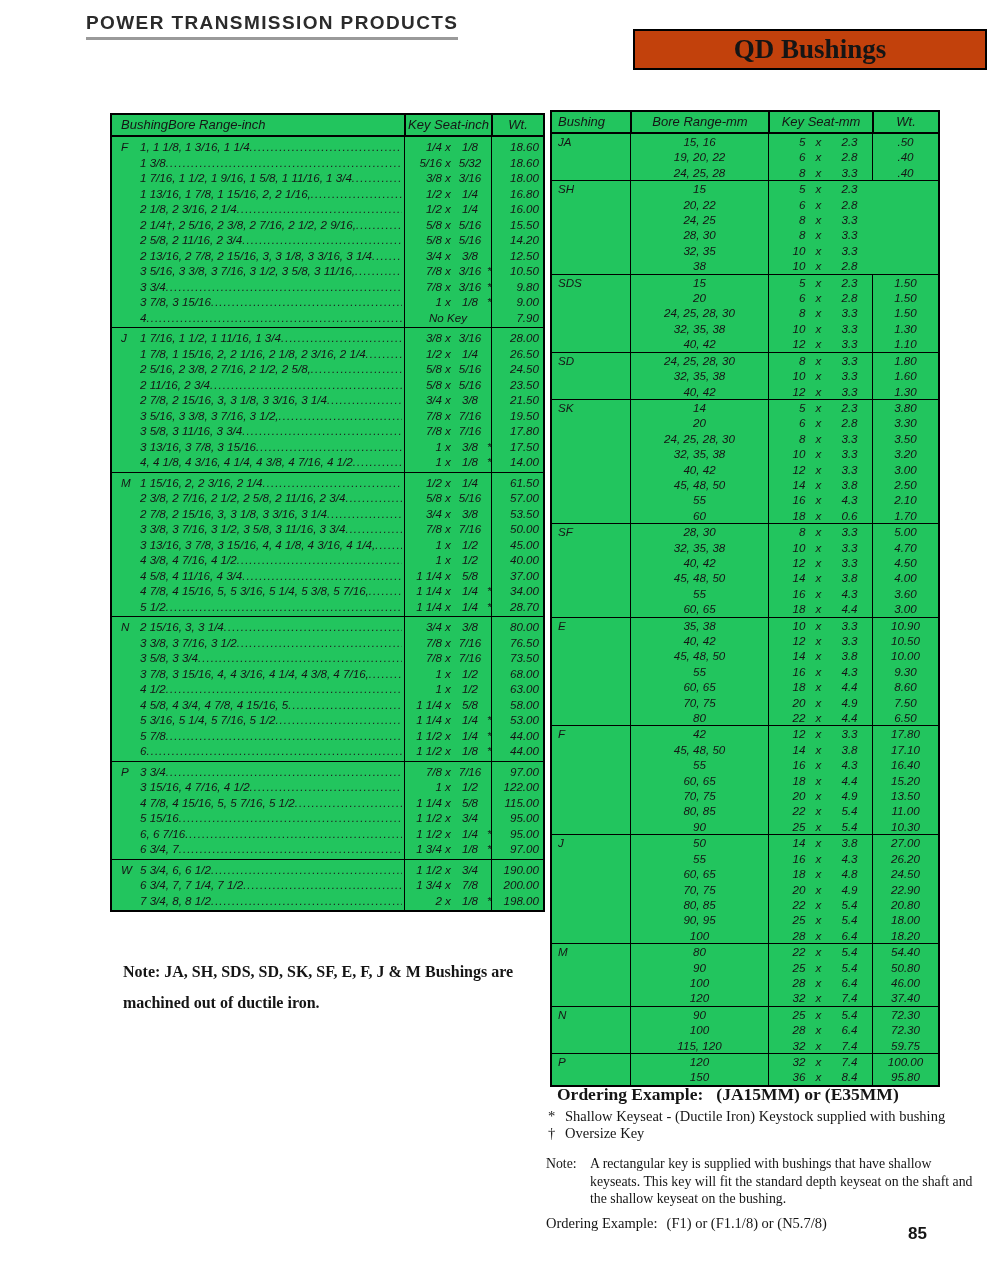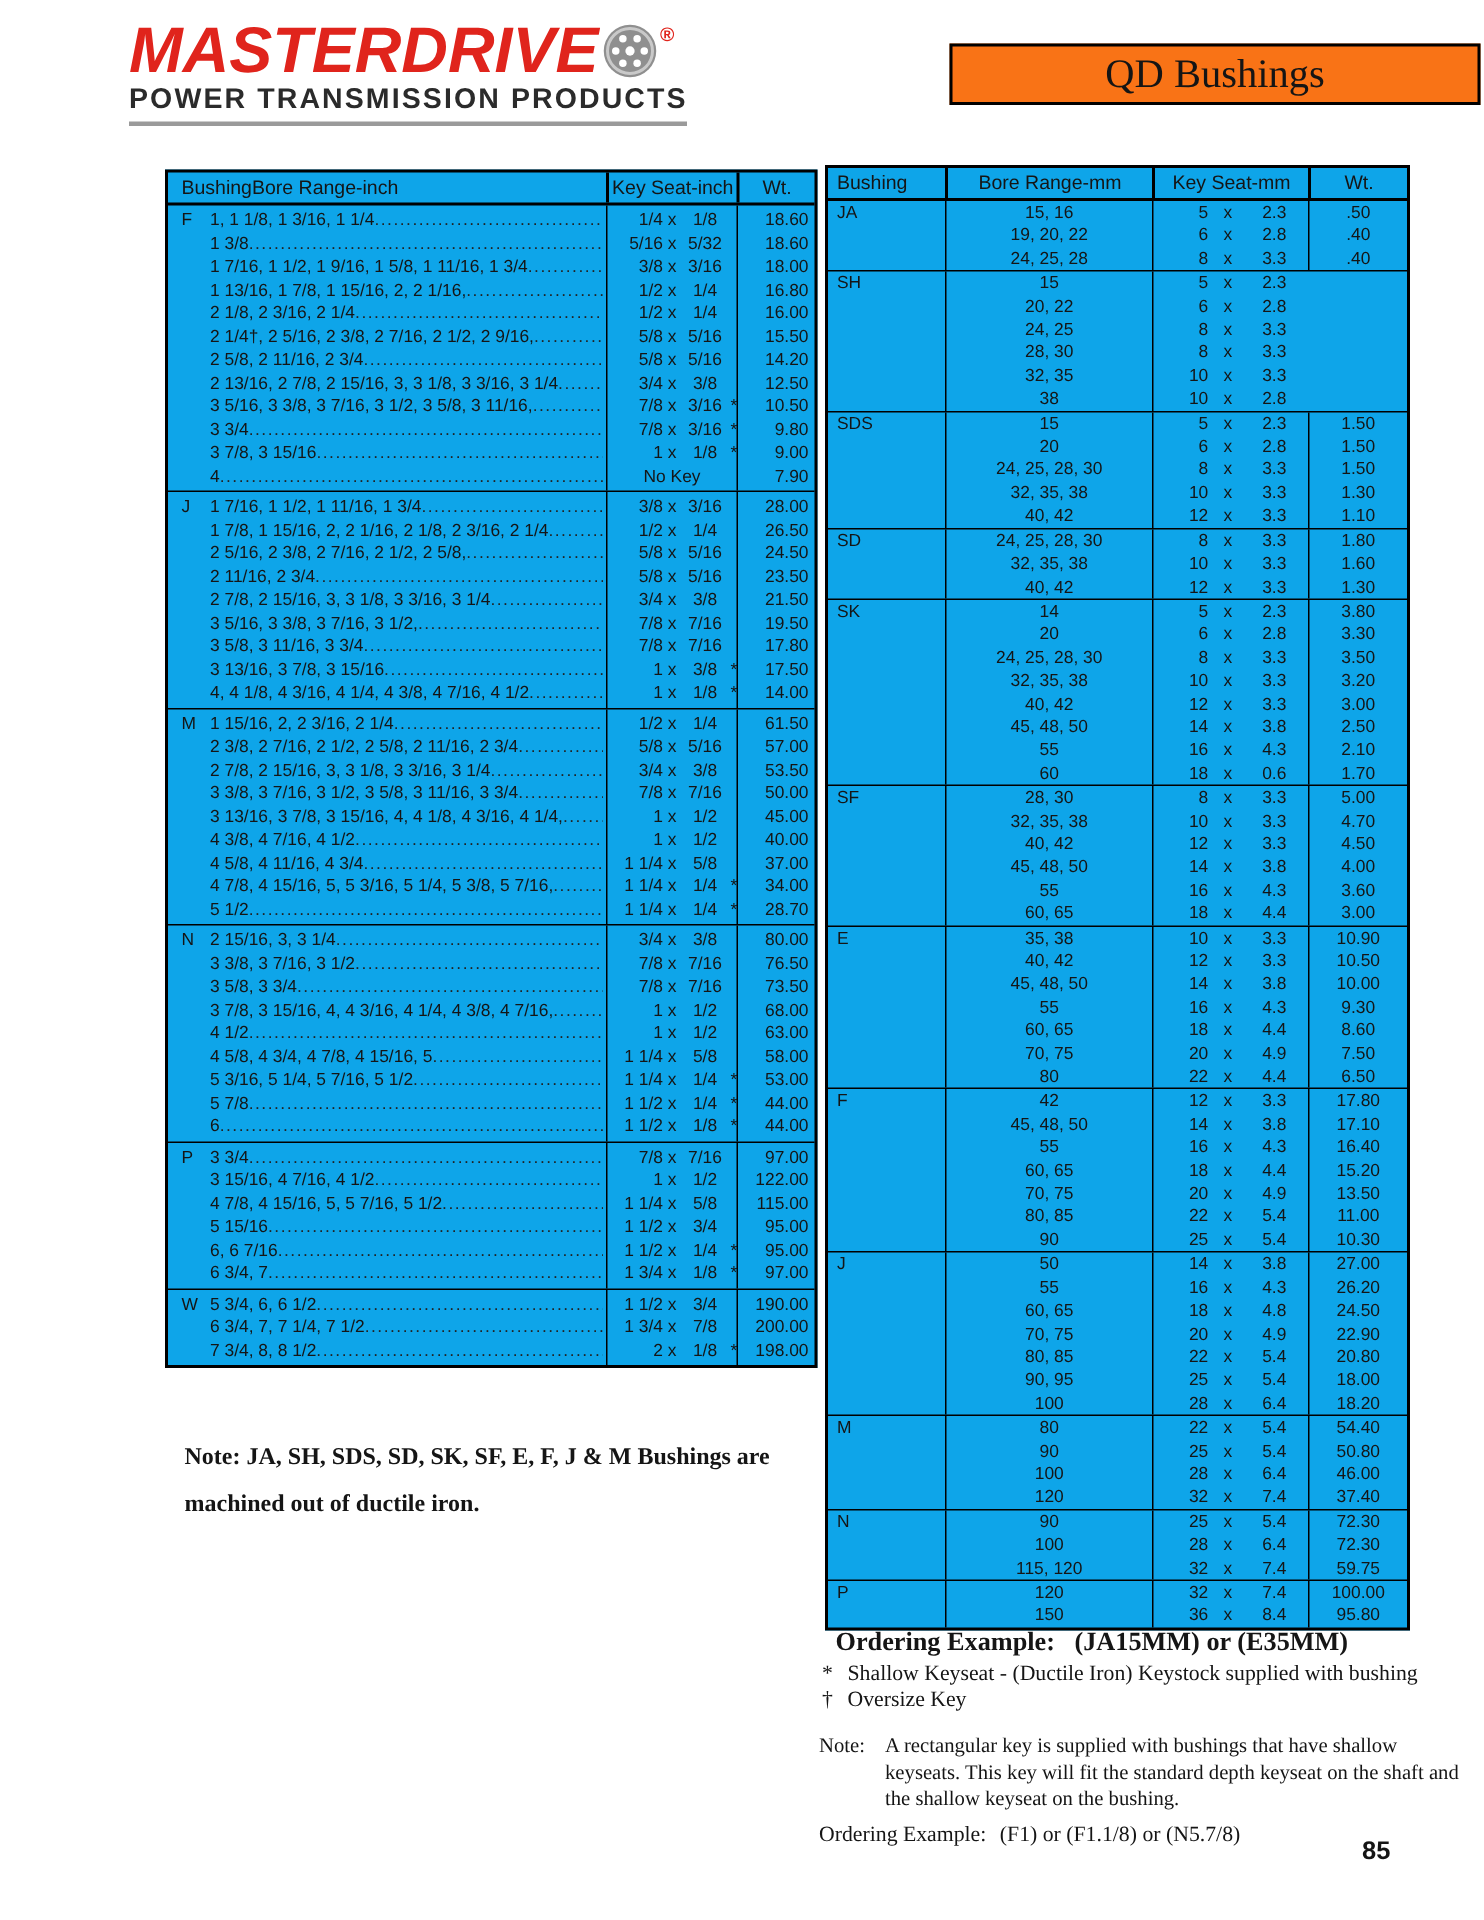--- a/index.html
+++ b/index.html
@@ -16,26 +16,26 @@
   }
   .brand-reg{color:#e0241c;font-size:13px;font-weight:bold;position:relative;top:-12px;left:1px;}
   .sheave{margin-left:2px;position:relative;top:2px;}
   .brand-tagline{
     font-weight:bold;font-size:19px;letter-spacing:1.4px;color:#2b2b2b;
     border-bottom:3px solid #9a9a9a;padding-bottom:3px;margin-top:0;
   }
   
   .banner{
     position:absolute;left:633px;top:29px;width:350px;height:37px;
-    background:#f97316;border:2px solid #000;
+    background:#c2410c;border:2px solid #000;
     display:flex;align-items:center;justify-content:center;
-    font-family:"Liberation Serif",serif;font-weight:normal;font-size:27px;
+    font-family:"Liberation Serif",serif;font-weight:bold;font-size:27px;
   }
   
-  .dtable{position:absolute;border:2px solid #000;background:#0ea5e9;font-size:11.6px;line-height:15.5px;}
+  .dtable{position:absolute;border:2px solid #000;background:#22c55e;font-size:11.6px;line-height:15.5px;font-style:italic;}
   .thead{display:grid;align-items:center;border-bottom:2px solid #000;height:20px;font-size:13px;}
   
   #inch-table{left:110px;top:113px;width:431px;}
   #inch-table .thead{grid-template-columns:292px 87px 1fr;}
   .ih1{display:flex;align-items:center;}
   .ih-bushing{padding-left:9px;}
   .ih-bore{flex:1;text-align:left;}
   .ih-key,.ih-wt{text-align:center;border-left:2px solid #000;height:20px;line-height:20px;}
   .igroup{display:grid;grid-template-columns:292px 87px 1fr;}
   .igroup + .igroup{border-top:1.5px solid #000;}
@@ -90,37 +90,20 @@
   .key-note .kn-label{width:44px;flex:none;}
   .key-note .kn-text{flex:1;}
   .oe-inch{position:absolute;left:546px;top:1215px;font-family:"Liberation Serif",serif;font-size:14.5px;}
   .oe-inch .oe-value{margin-left:9px;}
   .pageno{position:absolute;left:908px;top:1224px;font-weight:bold;font-size:17px;}
 </style>
 </head>
 <body>
 
 <div class="brand">
-  <div class="brand-row">
-    <span class="brand-name">MASTERDRIVE</span>
-    <span class="sheave">
-      <svg width="38" height="38" viewBox="0 0 38 38">
-        <circle cx="19" cy="19" r="17.5" fill="#8f8f8f"></circle>
-        <circle cx="19" cy="19" r="15" fill="none" stroke="#c9c9c9" stroke-width="2"></circle>
-        <circle cx="19" cy="19" r="3.1" fill="#ffffff"></circle>
-        <circle cx="28.5" cy="19" r="2.5" fill="#ffffff"></circle>
-        <circle cx="23.75" cy="27.2" r="2.5" fill="#ffffff"></circle>
-        <circle cx="14.25" cy="27.2" r="2.5" fill="#ffffff"></circle>
-        <circle cx="9.5" cy="19" r="2.5" fill="#ffffff"></circle>
-        <circle cx="14.25" cy="10.8" r="2.5" fill="#ffffff"></circle>
-        <circle cx="23.75" cy="10.8" r="2.5" fill="#ffffff"></circle>
-      </svg>
-    </span>
-    <span class="brand-reg">®</span>
-  </div>
   <div class="brand-tagline">POWER TRANSMISSION PRODUCTS</div>
 </div>
 
 <div class="banner">
   <span>QD Bushings</span>
 </div>
 
 <div class="dtable" id="inch-table">
   <div class="thead">
     <div class="ih1">

